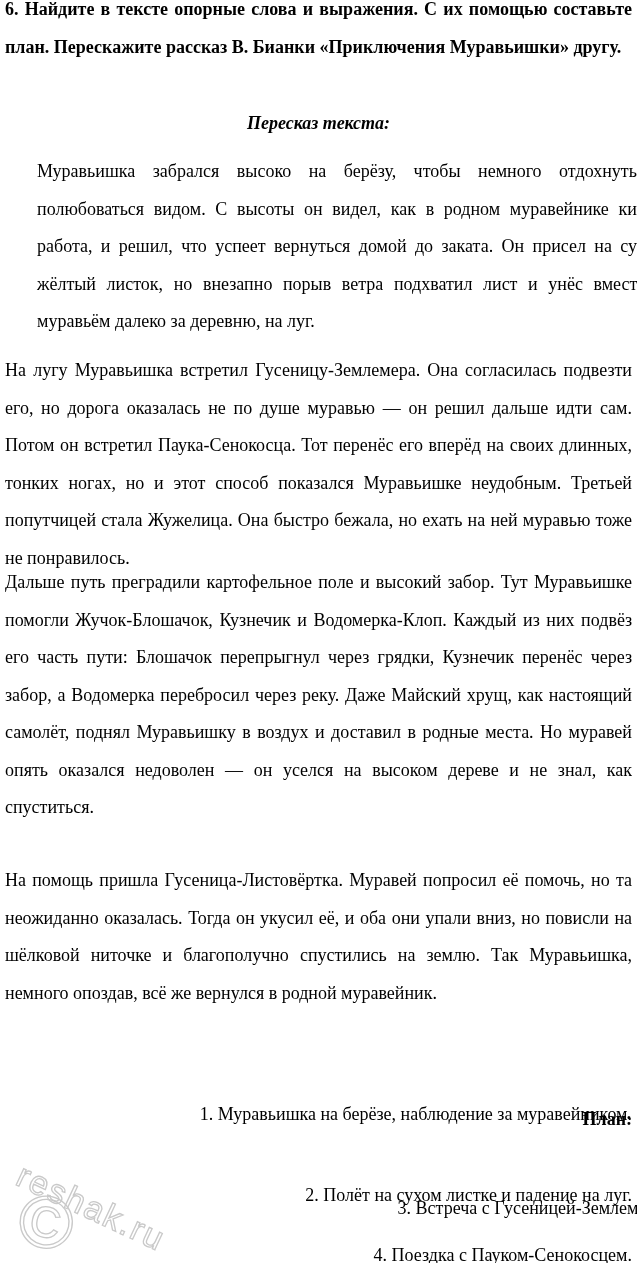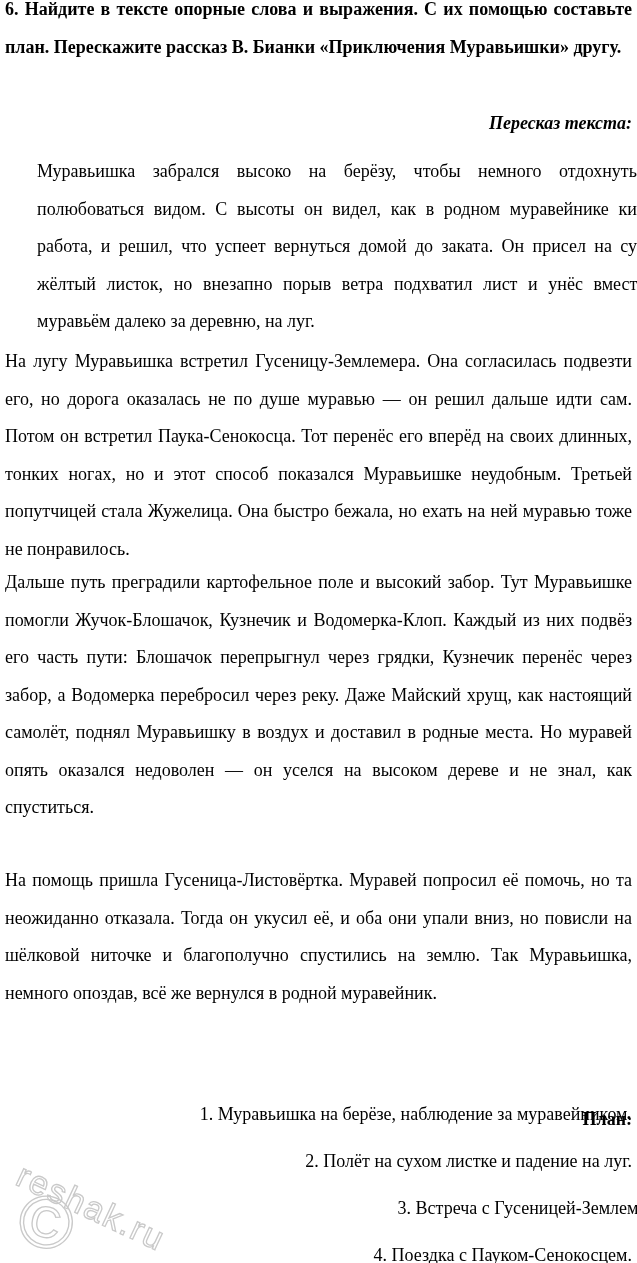--- a/index.html
+++ b/index.html
@@ -25,34 +25,34 @@
     white-space: normal;
   }
   .task-heading {
     top: -9px;
     font-weight: bold;
   }
   .retelling-label {
     top: 105px;
     font-weight: bold;
     font-style: italic;
-    text-align: right;
+    text-align: center;
   }
   .para-1 { top: 153px; margin-left: 32px; }
-  .para-2 { top: 343px; }
+  .para-2 { top: 352px; }
   .para-3 { top: 564px; }
   .para-4 { top: 862px; }
   .plan-heading {
     top: 1101px;
     font-weight: bold;
     text-align: right;
   }
   .plan-item { text-align: right; }
   .plan-item-1 { top: 1096px; }
-  .plan-item-2 { top: 1143px; }
+  .plan-item-2 { top: 1177px; }
   .plan-item-3 { top: 1190px; margin-left: 48px; }
   .plan-item-4 { top: 1237px; }
   .watermark {
     position: absolute;
     left: 0;
     top: 1128px;
     width: 240px;
     height: 135px;
     pointer-events: none;
   }
@@ -68,21 +68,21 @@
 <div class="block task-heading">6. Найдите в тексте опорные слова и выражения. С их помощью составьте план. Перескажите рассказ В. Бианки «Приключения Муравьишки» другу.</div>
 
 <div class="block retelling-label">Пересказ текста:</div>
 
 <div class="block para-1">Муравьишка забрался высоко на берёзу, чтобы немного отдохнуть и полюбоваться видом. С высоты он видел, как в родном муравейнике кипит работа, и решил, что успеет вернуться домой до заката. Он присел на сухой жёлтый листок, но внезапно порыв ветра подхватил лист и унёс вместе с муравьём далеко за деревню, на луг.</div>
 
 <div class="block para-2">На лугу Муравьишка встретил Гусеницу-Землемера. Она согласилась подвезти его, но дорога оказалась не по душе муравью — он решил дальше идти сам. Потом он встретил Паука-Сенокосца. Тот перенёс его вперёд на своих длинных, тонких ногах, но и этот способ показался Муравьишке неудобным. Третьей попутчицей стала Жужелица. Она быстро бежала, но ехать на ней муравью тоже не понравилось.</div>
 
 <div class="block para-3">Дальше путь преградили картофельное поле и высокий забор. Тут Муравьишке помогли Жучок-Блошачок, Кузнечик и Водомерка-Клоп. Каждый из них подвёз его часть пути: Блошачок перепрыгнул через грядки, Кузнечик перенёс через забор, а Водомерка перебросил через реку. Даже Майский хрущ, как настоящий самолёт, поднял Муравьишку в воздух и доставил в родные места. Но муравей опять оказался недоволен — он уселся на высоком дереве и не знал, как спуститься.</div>
 
-<div class="block para-4">На помощь пришла Гусеница-Листовёртка. Муравей попросил её помочь, но та неожиданно отказала. Тогда он укусил её, и оба они упали вниз, но повисли на шёлковой ниточке и благополучно спустились на землю. Так Муравьишка, немного опоздав, всё же вернулся в родной муравейник.</div>
+<div class="block para-4">На помощь пришла Гусеница-Листовёртка. Муравей попросил её помочь, но та неожиданно оказалась. Тогда он укусил её, и оба они упали вниз, но повисли на шёлковой ниточке и благополучно спустились на землю. Так Муравьишка, немного опоздав, всё же вернулся в родной муравейник.</div>
 
 <div class="block plan-heading">План:</div>
 
 <div class="block plan-item plan-item-1">1. Муравьишка на берёзе, наблюдение за муравейником.</div>
 
 <div class="block plan-item plan-item-2">2. Полёт на сухом листке и падение на луг.</div>
 
 <div class="block plan-item plan-item-3">3. Встреча с Гусеницей-Землемером.</div>
 
 <div class="block plan-item plan-item-4">4. Поездка с Пауком-Сенокосцем.</div>

